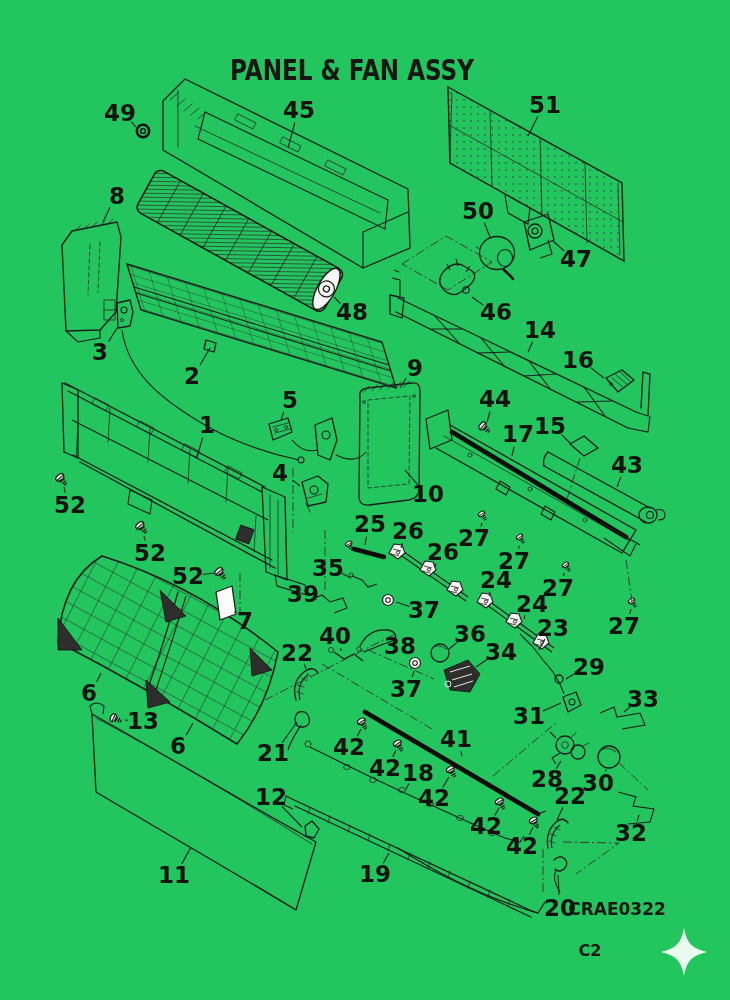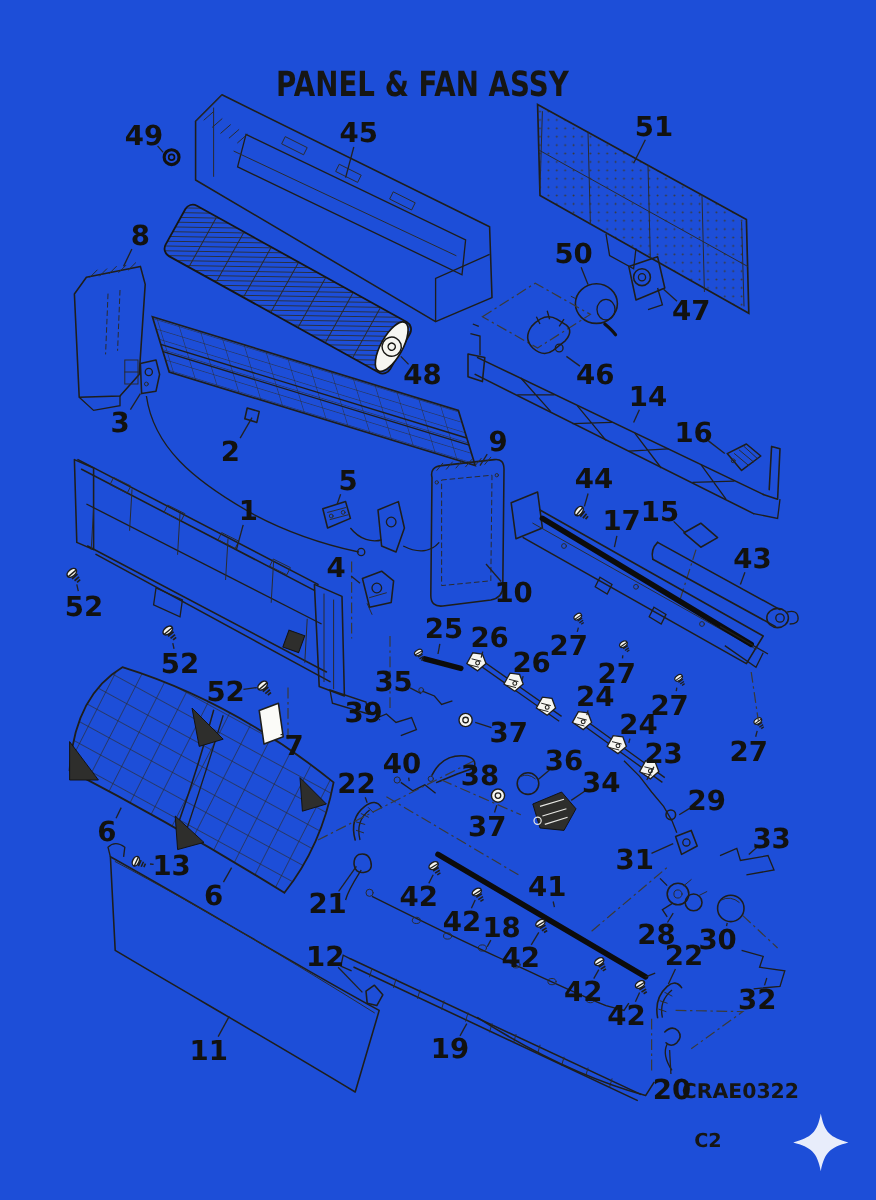--- a/index.html
+++ b/index.html
@@ -1,16 +1,16 @@
 <!DOCTYPE html>
 <html><head>
 <meta charset="utf-8">
 <style>
   html,body{margin:0;padding:0;background:#e9e9e6;}
-  #stage{position:relative;width:730px;height:1000px;margin:0 auto;background:#1d4ed8;overflow:hidden;
+  #stage{position:relative;width:730px;height:1000px;margin:0 auto;background:#22c55e;overflow:hidden;
          font-family:"DejaVu Sans","Liberation Sans",sans-serif;}
   svg{display:block}
   .ln{stroke:#1e1e1c;stroke-width:1.3;fill:none;stroke-linecap:round;stroke-linejoin:round;}
   .thin{stroke:#2a2a28;stroke-width:0.8;fill:none;stroke-linecap:round;}
   .med{stroke:#1e1e1c;stroke-width:1.1;fill:none;}
   .thick{stroke:#111;stroke-width:2.6;fill:none;stroke-linecap:round;}
   .bar{stroke:#0c0c0c;stroke-width:4.6;fill:none;stroke-linecap:round;}
   .dd{stroke:#3a3a38;stroke-width:1;fill:none;stroke-dasharray:9 3 2 3;}
   .dark{fill:#2e2e2c;stroke:#111;stroke-width:0.8;}
   .wfill{fill:#fbfbf8;}

